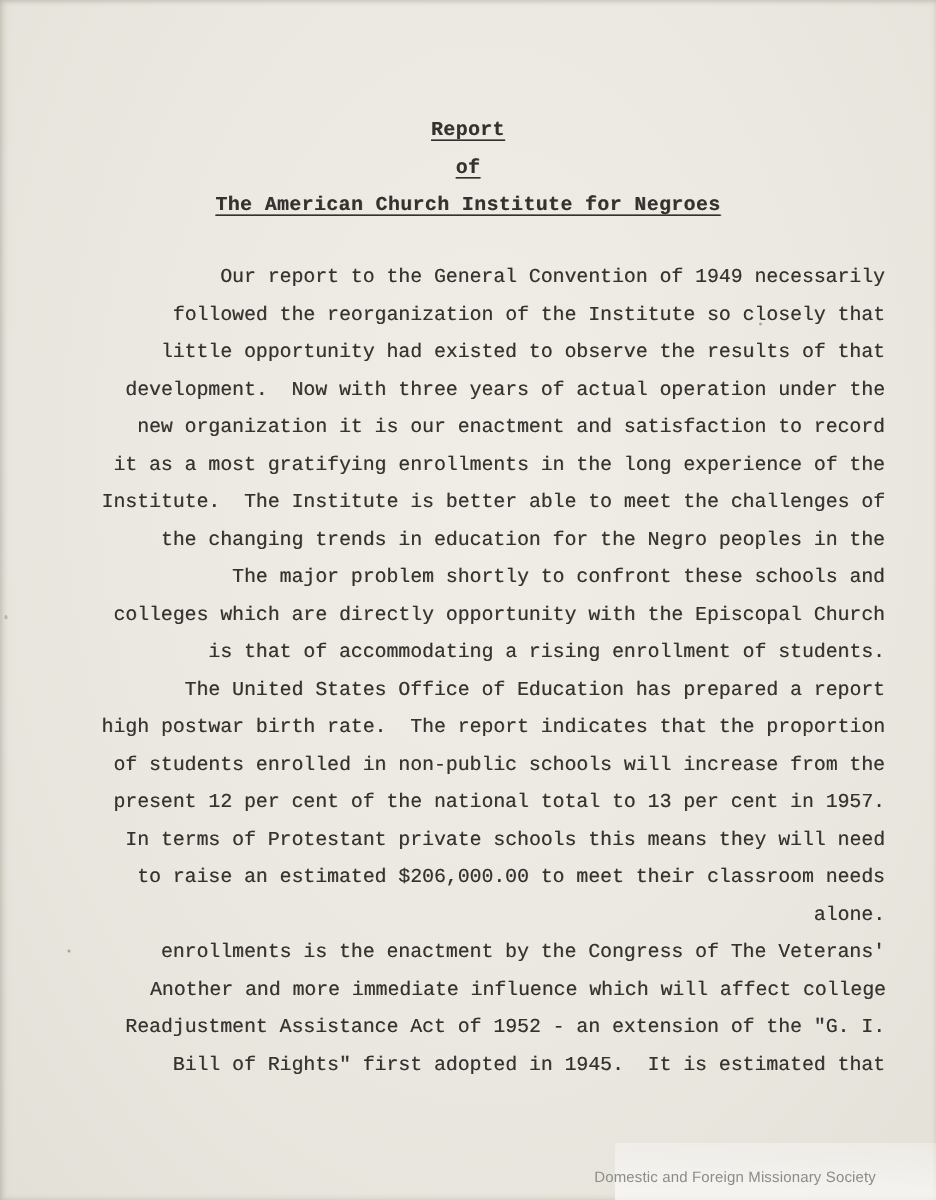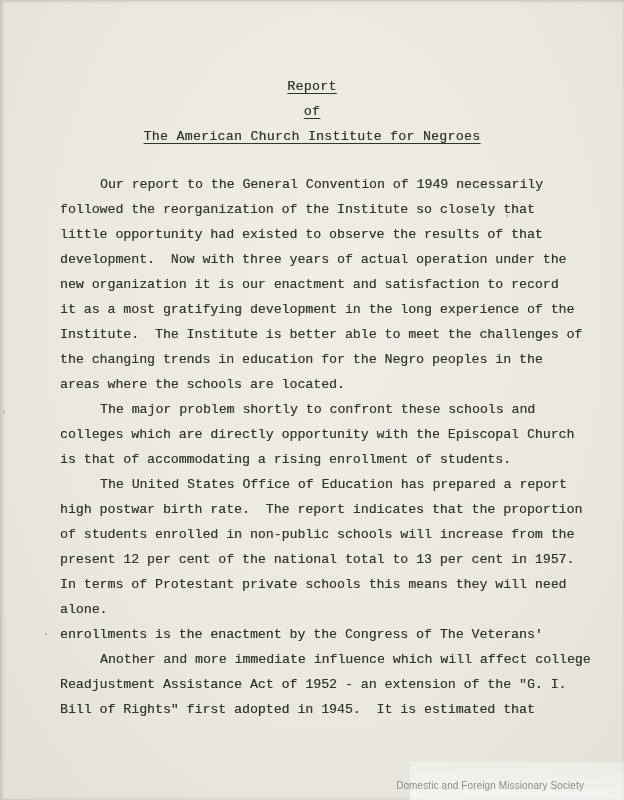--- a/index.html
+++ b/index.html
@@ -22,32 +22,33 @@
   .title-block {
     position: absolute;
     top: 74px;
     left: 0;
     width: 624px;
     text-align: center;
   }
   .title-line {
     line-height: 25px;
     font-size: 13.2px;
-    font-weight: normal;
+    font-weight: bold;
     letter-spacing: 0.3px;
     text-decoration: underline;
     text-underline-offset: 3px;
     white-space: pre;
     text-shadow: 0.3px 0 0 rgba(40,38,34,0.55);
   }
   .body-block {
     position: absolute;
     top: 172px;
     left: 60px;
     width: 530px;
+    text-align: right;
   }
   .typed-line {
     line-height: 25px;
     font-size: 13.2px;
     white-space: pre;
     text-shadow: 0.3px 0 0 rgba(40,38,34,0.5);
   }
   .typed-line.indent {
     padding-left: 40px;
   }
@@ -88,32 +89,32 @@
     <div class="title-line">of</div>
     <div class="title-line">The American Church Institute for Negroes</div>
   </div>
 
   <div class="body-block">
     <div class="typed-line indent">Our report to the General Convention of 1949 necessarily</div>
     <div class="typed-line">followed the reorganization of the Institute so closely that</div>
     <div class="typed-line">little opportunity had existed to observe the results of that</div>
     <div class="typed-line">development.  Now with three years of actual operation under the</div>
     <div class="typed-line">new organization it is our enactment and satisfaction to record</div>
-    <div class="typed-line">it as a most gratifying development in the long experience of the</div>
+    <div class="typed-line">it as a most gratifying enrollments in the long experience of the</div>
     <div class="typed-line">Institute.  The Institute is better able to meet the challenges of</div>
     <div class="typed-line">the changing trends in education for the Negro peoples in the</div>
-    <div class="typed-line">areas where the schools are located.</div>
     <div class="typed-line indent">The major problem shortly to confront these schools and</div>
     <div class="typed-line">colleges which are directly opportunity with the Episcopal Church</div>
     <div class="typed-line">is that of accommodating a rising enrollment of students.</div>
     <div class="typed-line indent">The United States Office of Education has prepared a report</div>
     <div class="typed-line">high postwar birth rate.  The report indicates that the proportion</div>
     <div class="typed-line">of students enrolled in non-public schools will increase from the</div>
     <div class="typed-line">present 12 per cent of the national total to 13 per cent in 1957.</div>
     <div class="typed-line">In terms of Protestant private schools this means they will need</div>
+    <div class="typed-line">to raise an estimated $206,000.00 to meet their classroom needs</div>
     <div class="typed-line">alone.</div>
     <div class="typed-line">enrollments is the enactment by the Congress of The Veterans'</div>
     <div class="typed-line indent">Another and more immediate influence which will affect college</div>
     <div class="typed-line">Readjustment Assistance Act of 1952 - an extension of the "G. I.</div>
     <div class="typed-line">Bill of Rights" first adopted in 1945.  It is estimated that</div>
   </div>
 
   <div class="watermark-band"></div>
   <div class="watermark-text">Domestic and Foreign Missionary Society</div>
 

